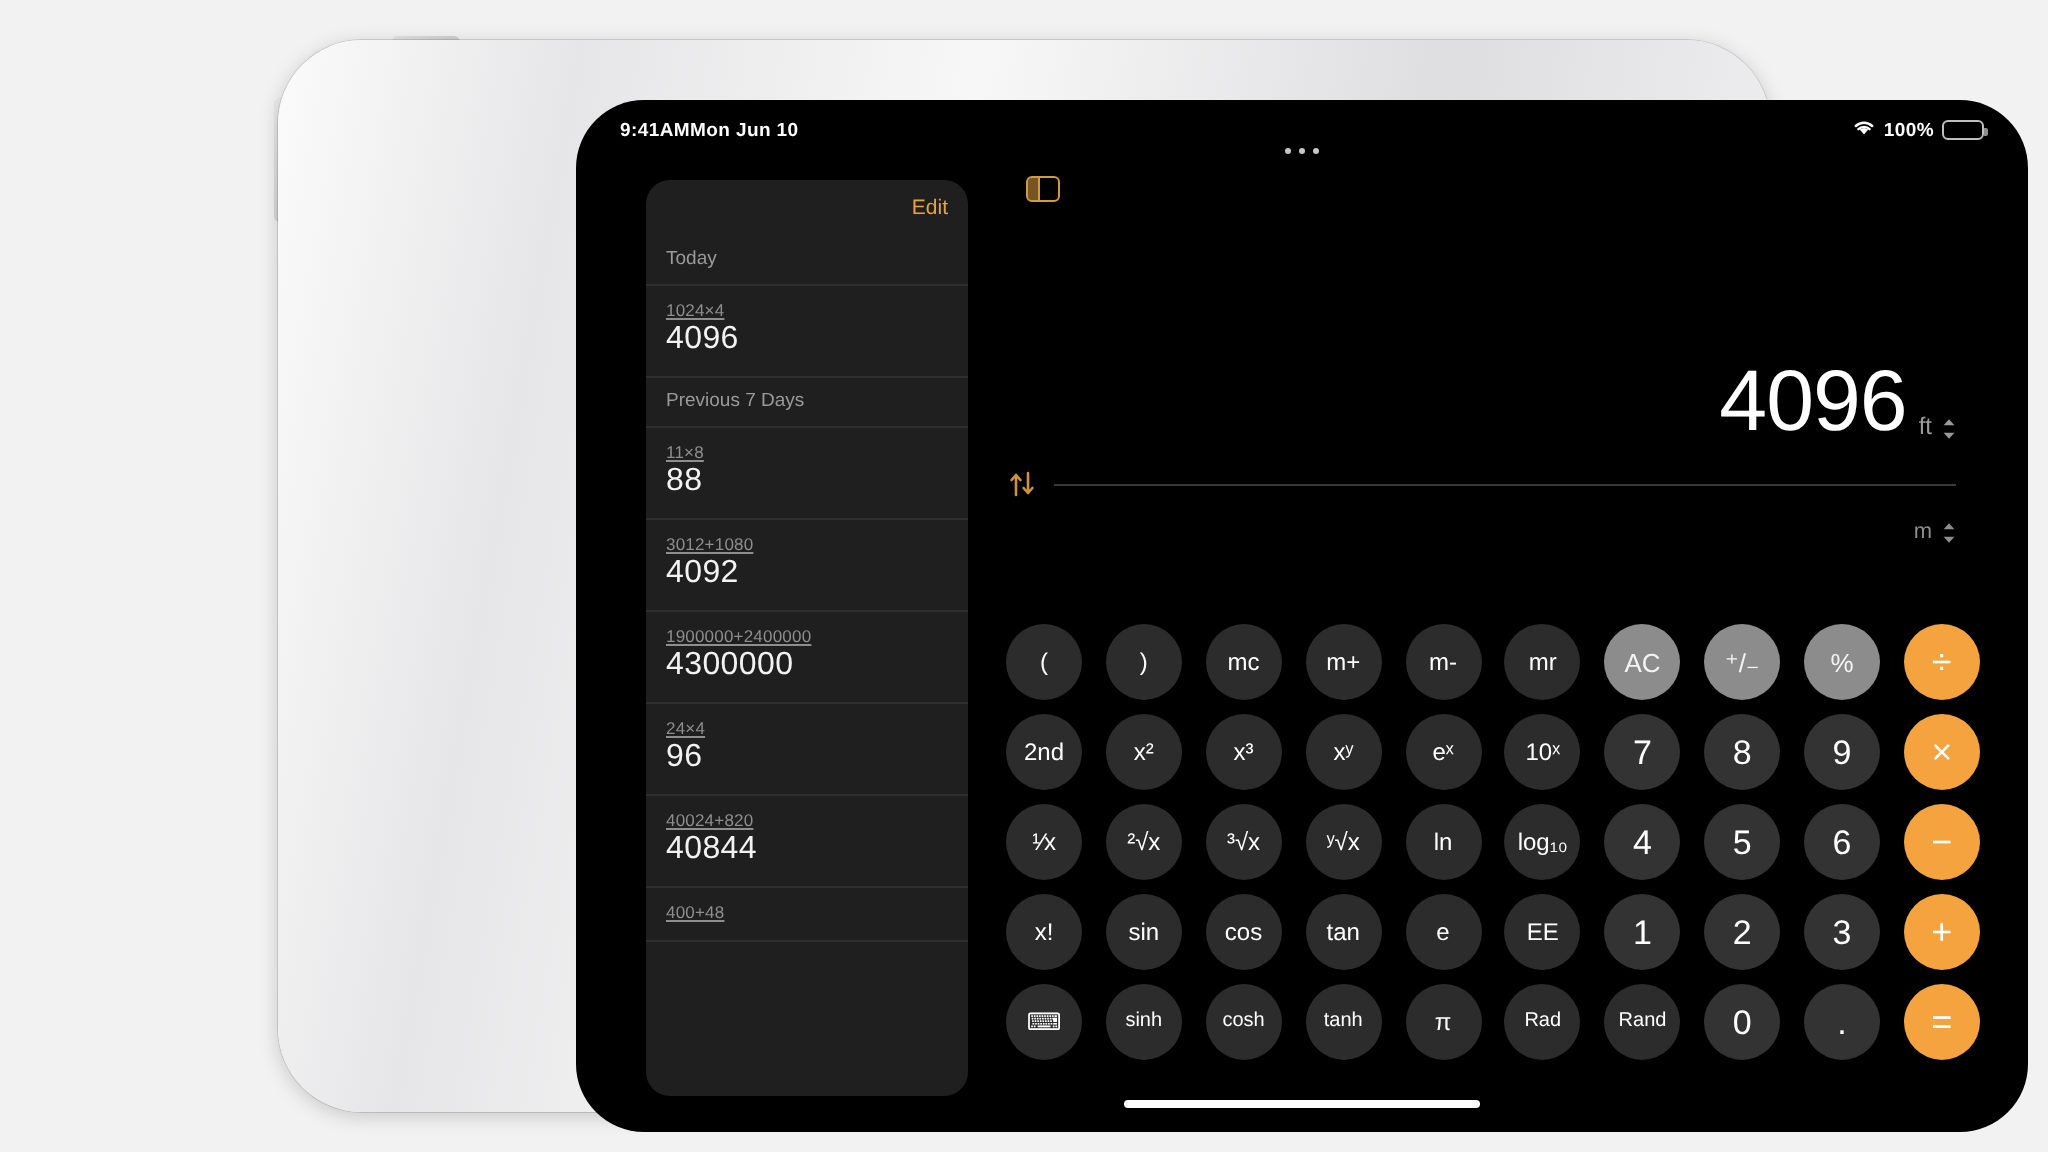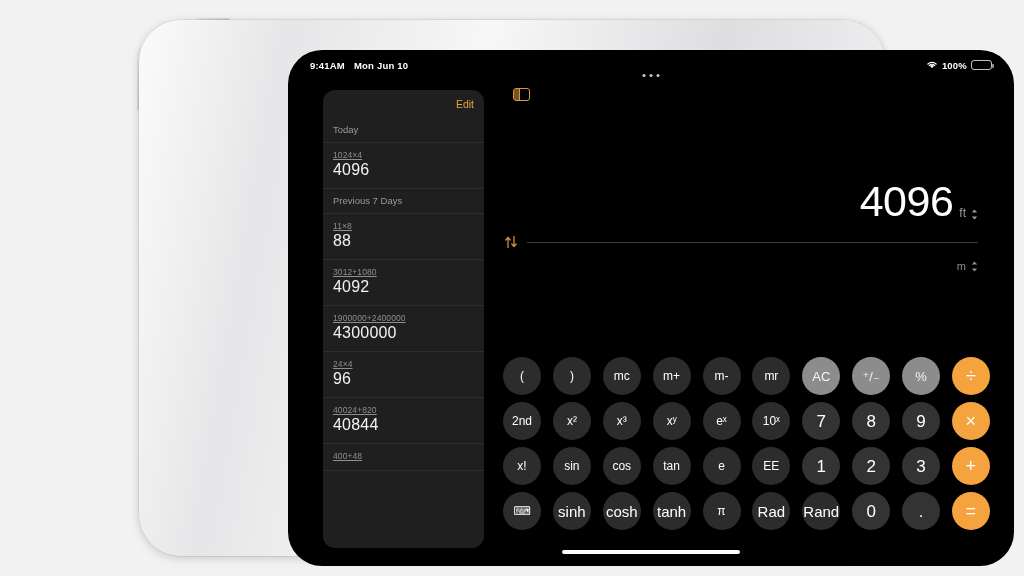--- a/index.html
+++ b/index.html
@@ -41,21 +41,21 @@
   }
 
   
   #status-bar {
     position: absolute; left: 0; top: 0; width: 100%; height: 30px;
     display: flex; align-items: center; justify-content: space-between;
     padding: 0 22px;
     color: #fff;
     font-size: 9.5px; font-weight: bold; letter-spacing: .2px;
   }
-  .status-left { display: flex; gap: 9px; align-items: flex-end; }
+  .status-left { display: flex; align-items: flex-end; }
   .status-right { display: flex; gap: 4px; align-items: center; }
   .wifi-icon { display:block; }
   .battery-shell {
     width: 21px; height: 10px;
     border: 1.2px solid rgba(255,255,255,.75);
     border-radius: 3px; position: relative; padding: 1px;
   }
   .battery-shell::after {
     content:''; position:absolute; right:-3px; top:3px;
     width:1.6px; height:4px; background: rgba(255,255,255,.55);
@@ -133,21 +133,21 @@
   .key {
     width:38px; height:38px; border-radius:50%;
     display:flex; align-items:center; justify-content:center;
     background:#333333; color:#fff;
     font-size:13px; line-height:1; user-select:none;
   }
   .key.fn { background:#2c2c2c; font-size:12px; }
   .key.num { background:#333333; font-size:17px; }
   .key.util { background:#8c8c8c; color:#f4f4f4; font-size:13px; }
   .key.op { background:#f5a33e; color:#fff; font-size:18px; }
-  .key.small { font-size:15px; }
+  .key.small { font-size:10px; }
 
   #home-indicator {
     position:absolute; left:50%; bottom:12px; transform:translateX(-50%);
     width:178px; height:4px; background:#fff; border-radius:3px;
   }
 </style>
 </head>
 <body>
 
 <div id="device-top-button"></div>
@@ -282,20 +282,32 @@
             <div class="key fn">x³</div>
             <div class="key fn">xʸ</div>
             <div class="key fn">eˣ</div>
             <div class="key fn">10ˣ</div>
             <div class="key num">7</div>
             <div class="key num">8</div>
             <div class="key num">9</div>
             <div class="key op">×</div>
           </div>
           <div class="key-row">
+            <div class="key fn">¹⁄x</div>
+            <div class="key fn">²√x</div>
+            <div class="key fn">³√x</div>
+            <div class="key fn">ʸ√x</div>
+            <div class="key fn">ln</div>
+            <div class="key fn">log₁₀</div>
+            <div class="key num">4</div>
+            <div class="key num">5</div>
+            <div class="key num">6</div>
+            <div class="key op">−</div>
+          </div>
+          <div class="key-row">
             <div class="key fn">x!</div>
             <div class="key fn">sin</div>
             <div class="key fn">cos</div>
             <div class="key fn">tan</div>
             <div class="key fn">e</div>
             <div class="key fn">EE</div>
             <div class="key num">1</div>
             <div class="key num">2</div>
             <div class="key num">3</div>
             <div class="key op">+</div>

